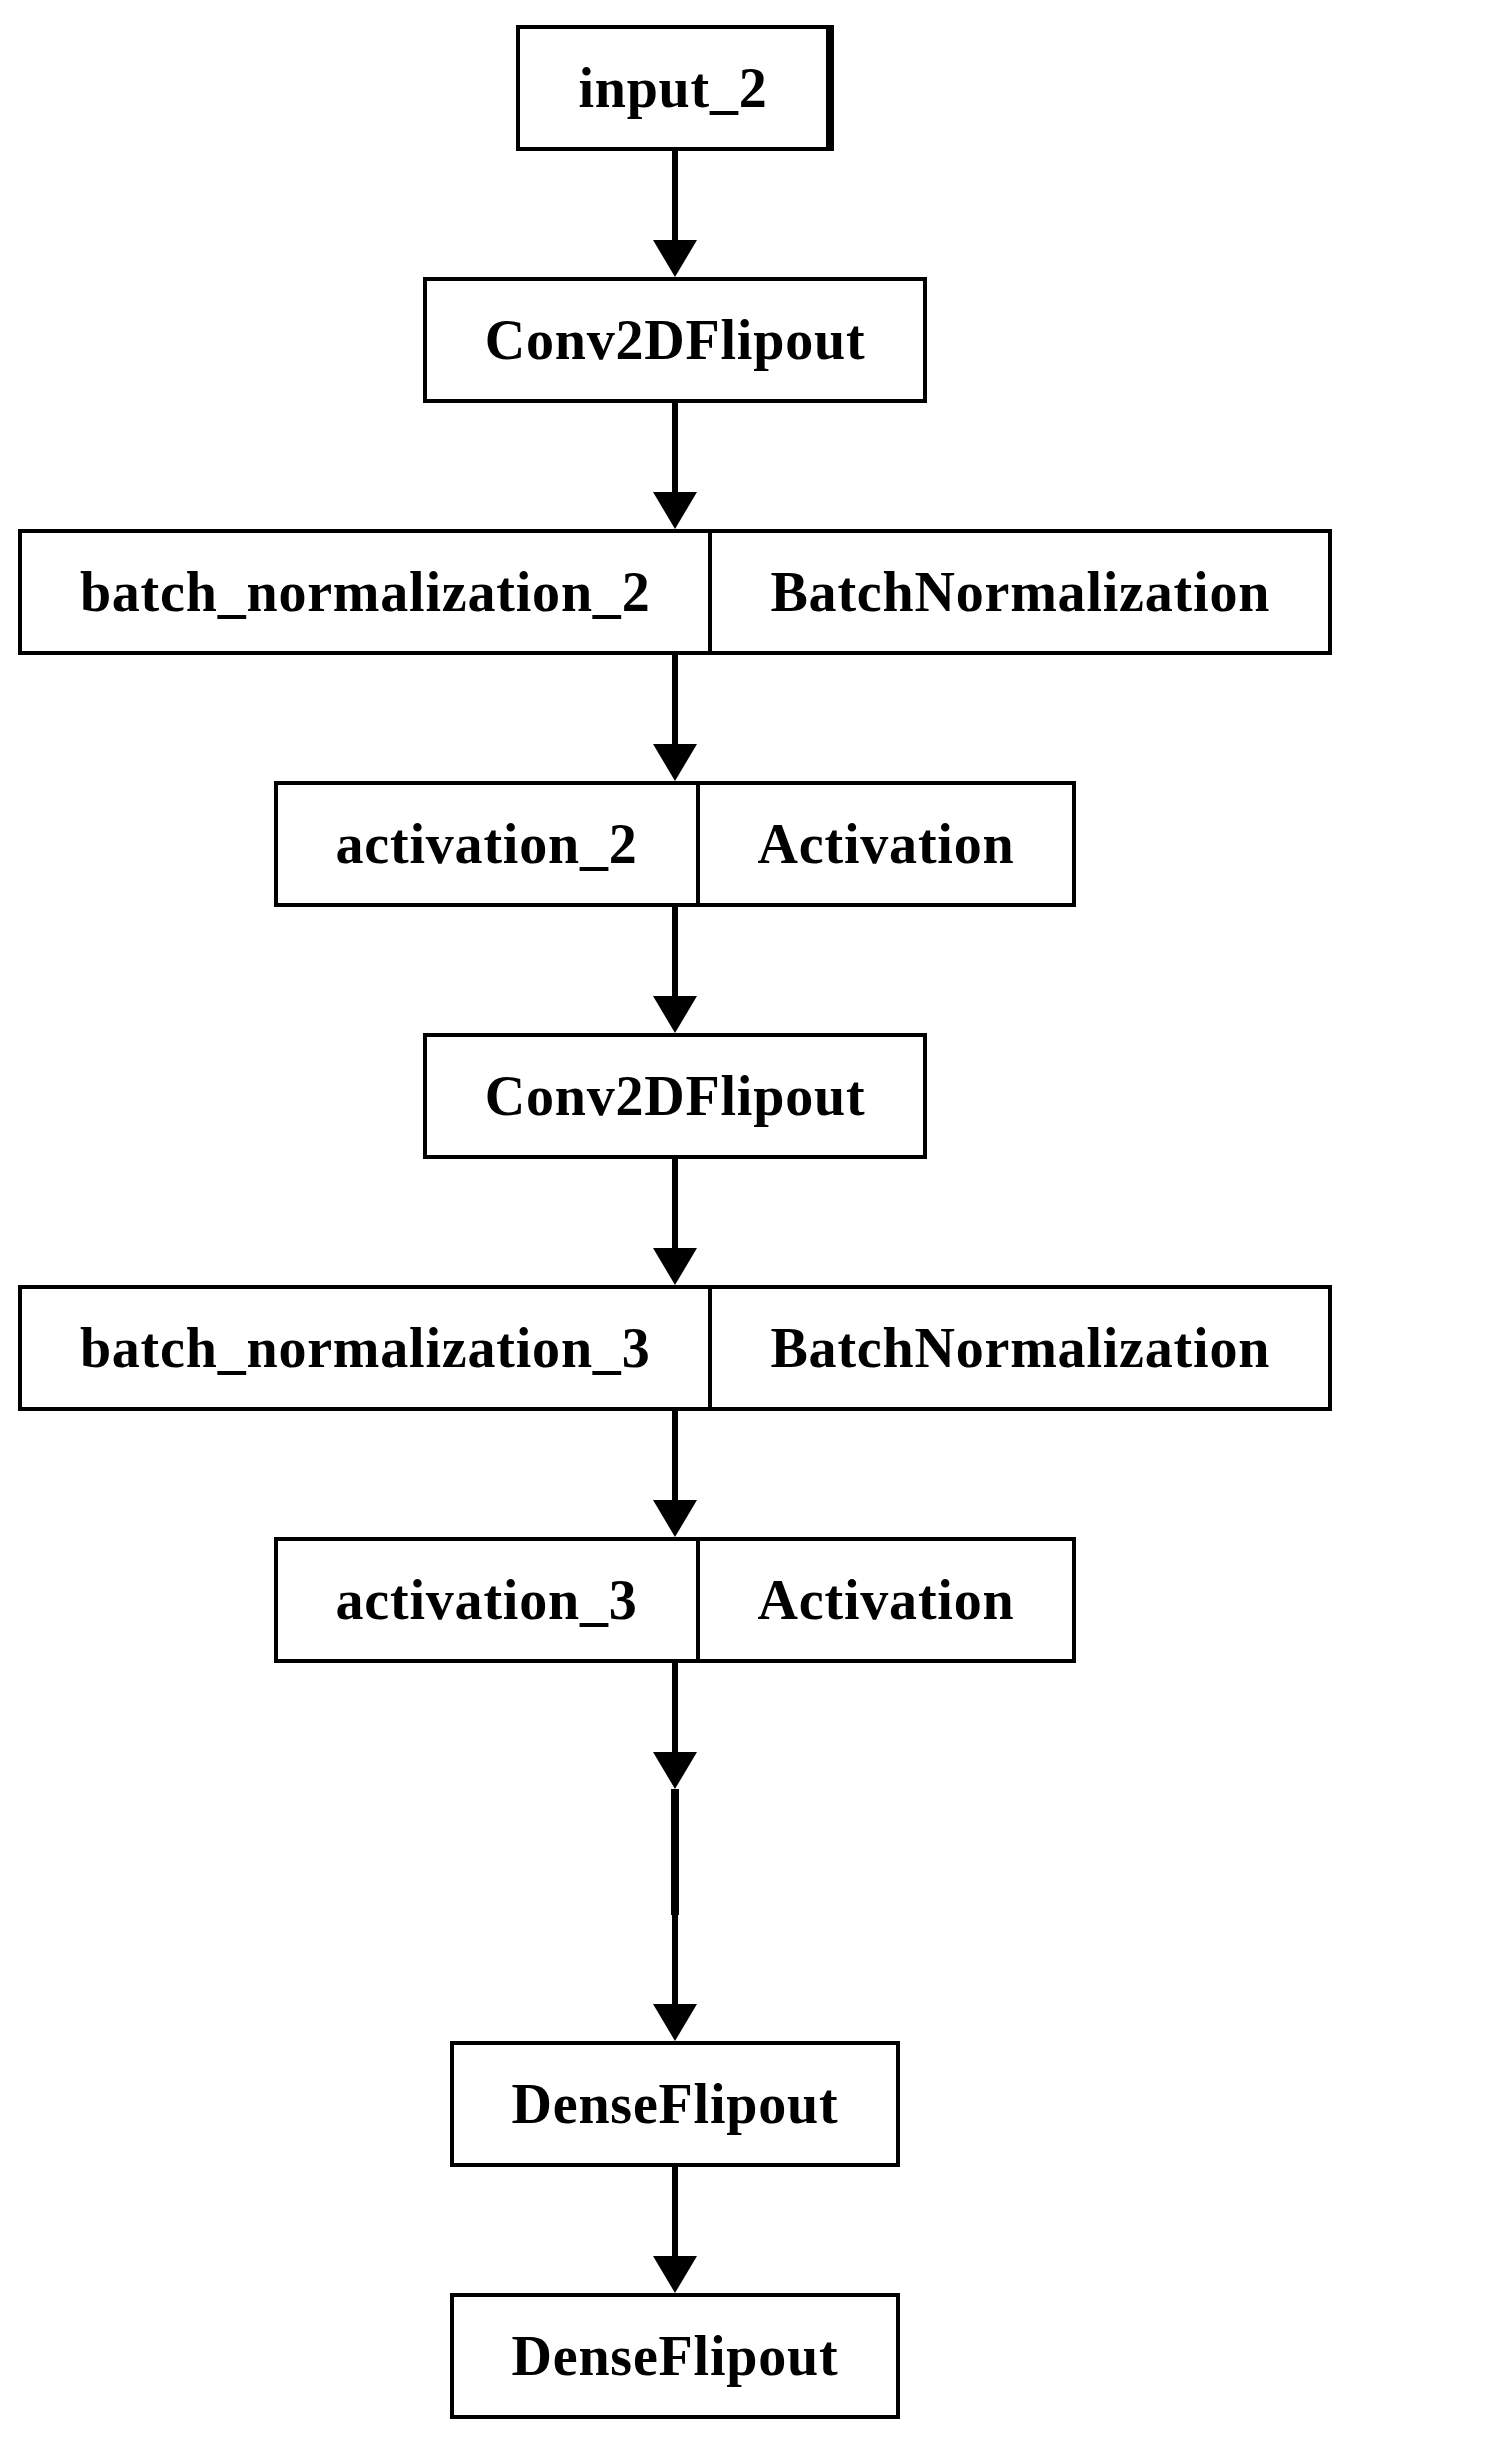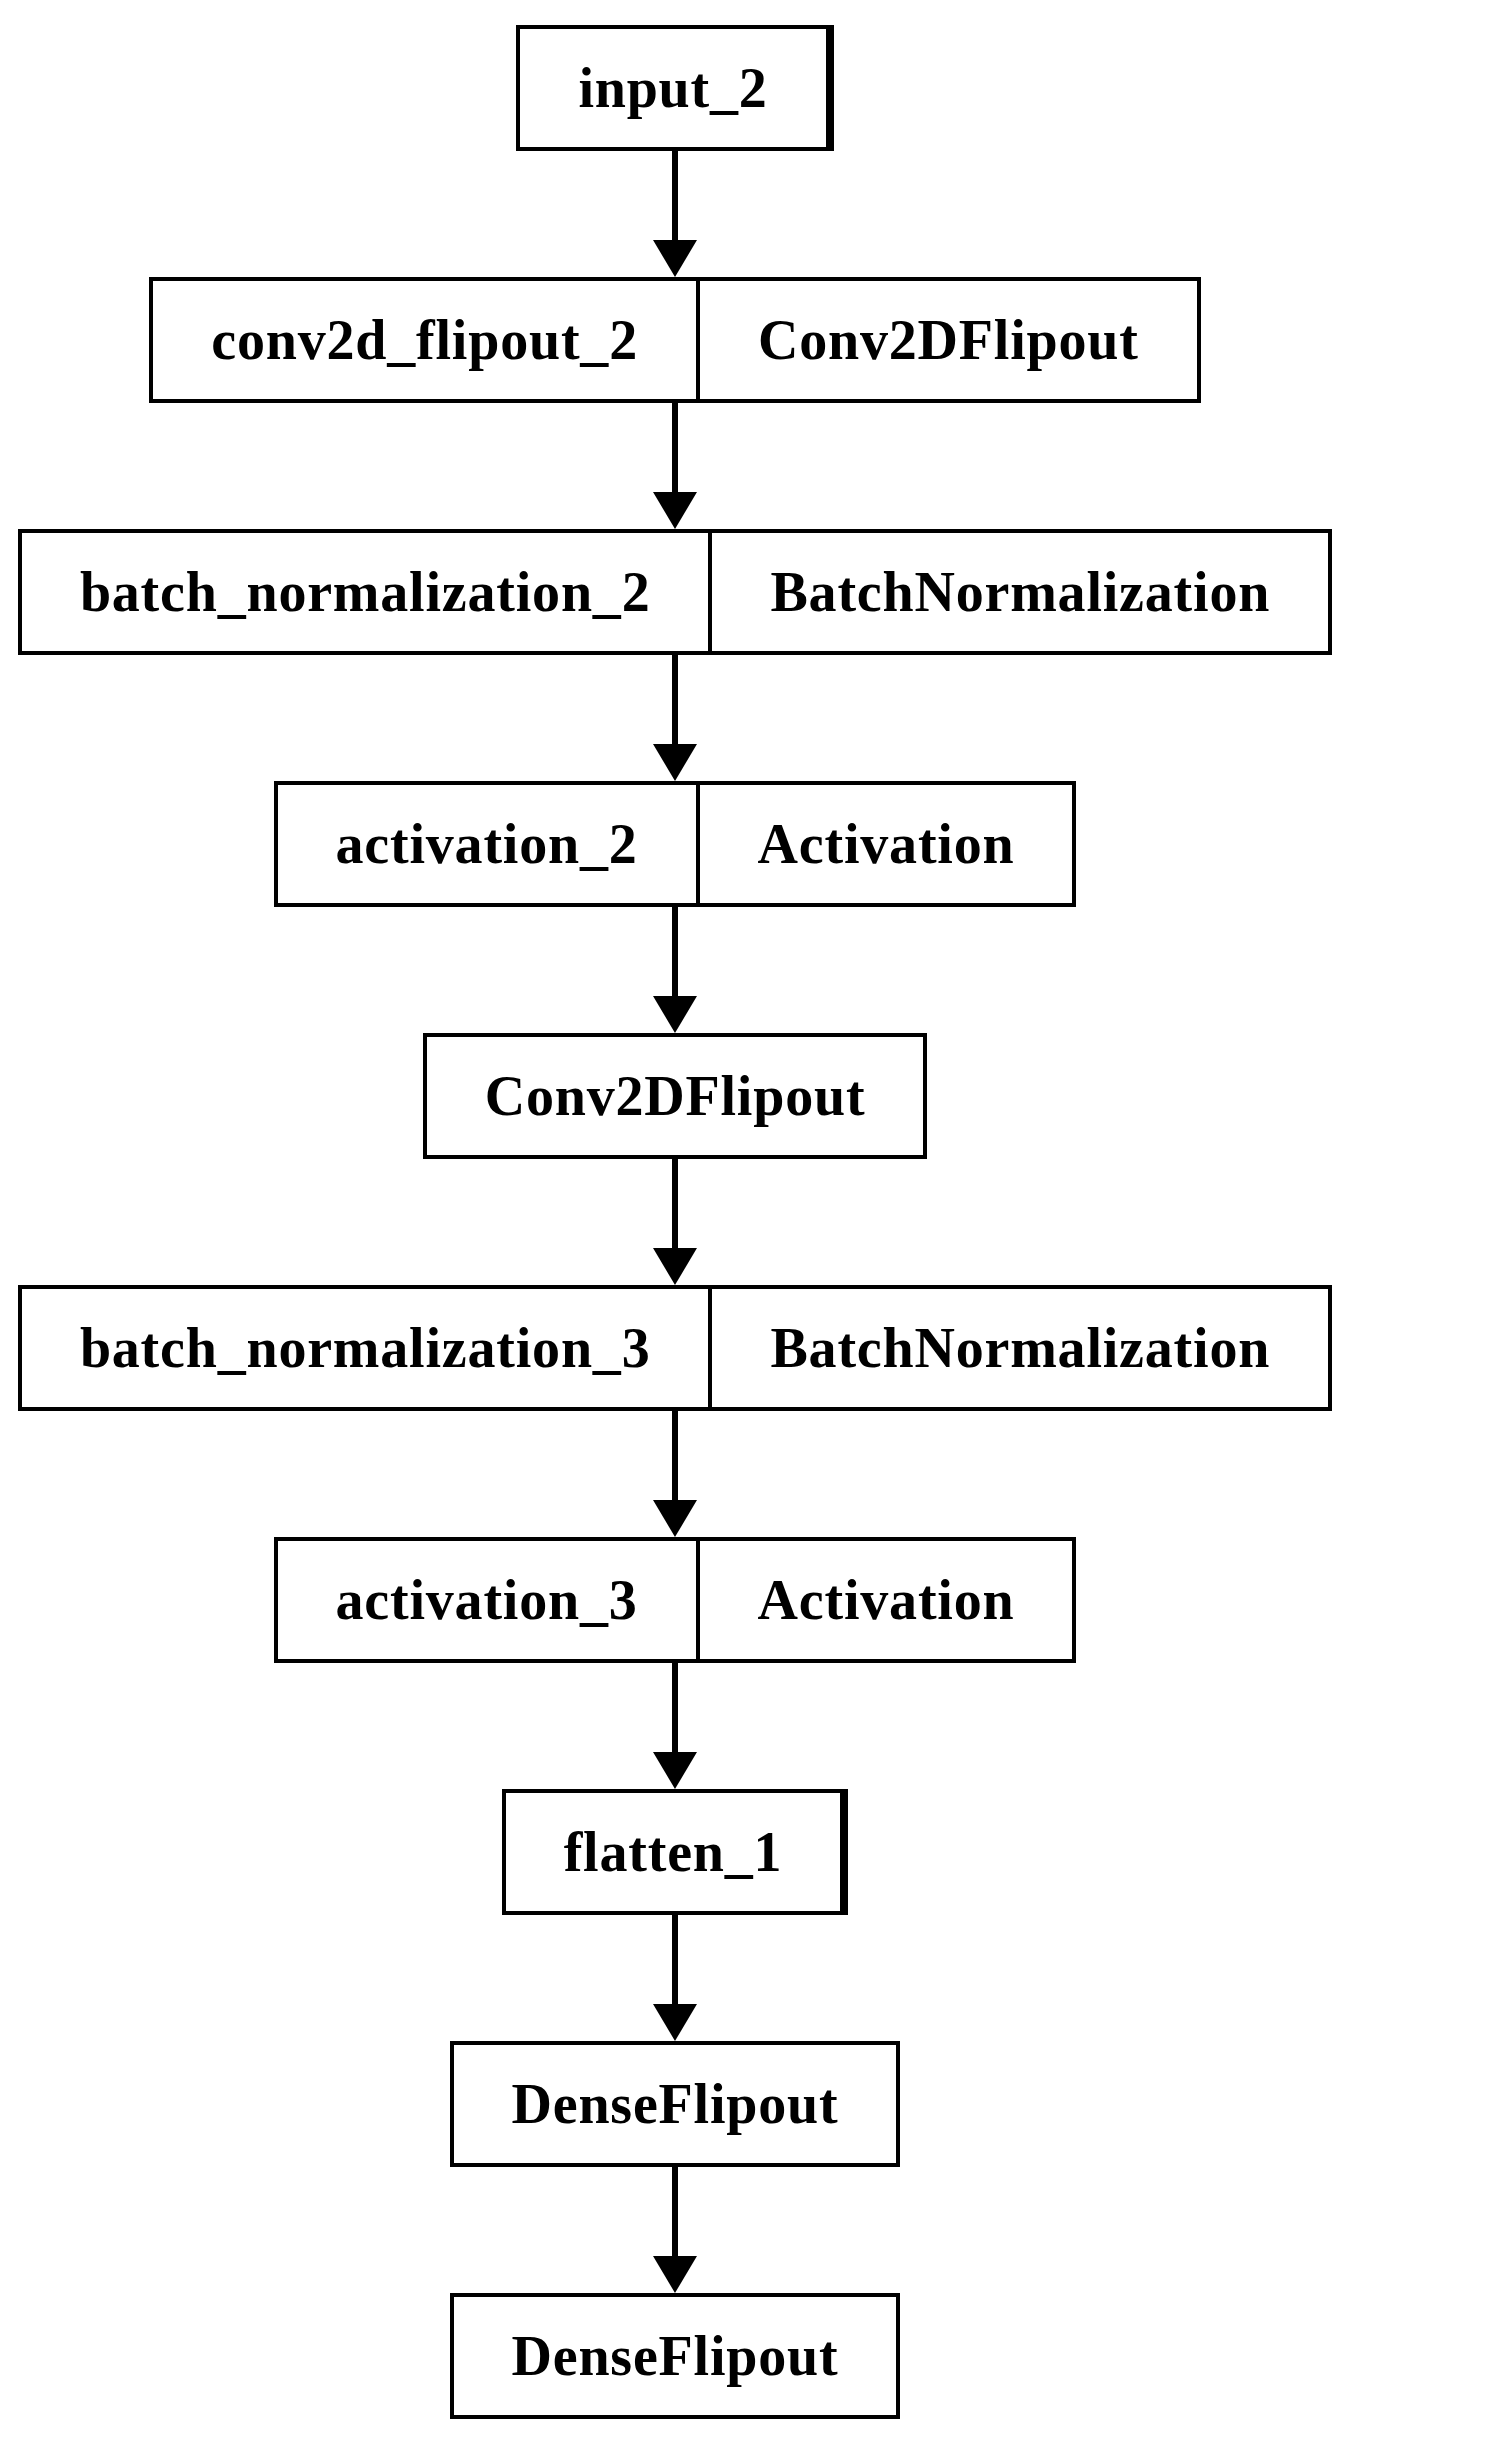--- a/index.html
+++ b/index.html
@@ -71,21 +71,20 @@
 
     <div class="node">
       <div class="cell name-cell">input_2</div>
     </div>
     <div class="arrow">
       <div class="stem"></div>
       <div class="head"></div>
     </div>
 
     <div class="node">
-      <div class="cell name-cell">conv2d_flipout_2</div>
       <div class="cell type-cell">Conv2DFlipout</div>
     </div>
     <div class="arrow">
       <div class="stem"></div>
       <div class="head"></div>
     </div>
 
     <div class="node">
       <div class="cell name-cell">batch_normalization_2</div>
       <div class="cell type-cell">BatchNormalization</div>
@@ -124,21 +123,20 @@
     <div class="node">
       <div class="cell name-cell">activation_3</div>
       <div class="cell type-cell">Activation</div>
     </div>
     <div class="arrow">
       <div class="stem"></div>
       <div class="head"></div>
     </div>
 
     <div class="node">
-      <div class="cell name-cell">flatten_1</div>
     </div>
     <div class="arrow">
       <div class="stem"></div>
       <div class="head"></div>
     </div>
 
     <div class="node">
       <div class="cell type-cell">DenseFlipout</div>
     </div>
     <div class="arrow">

